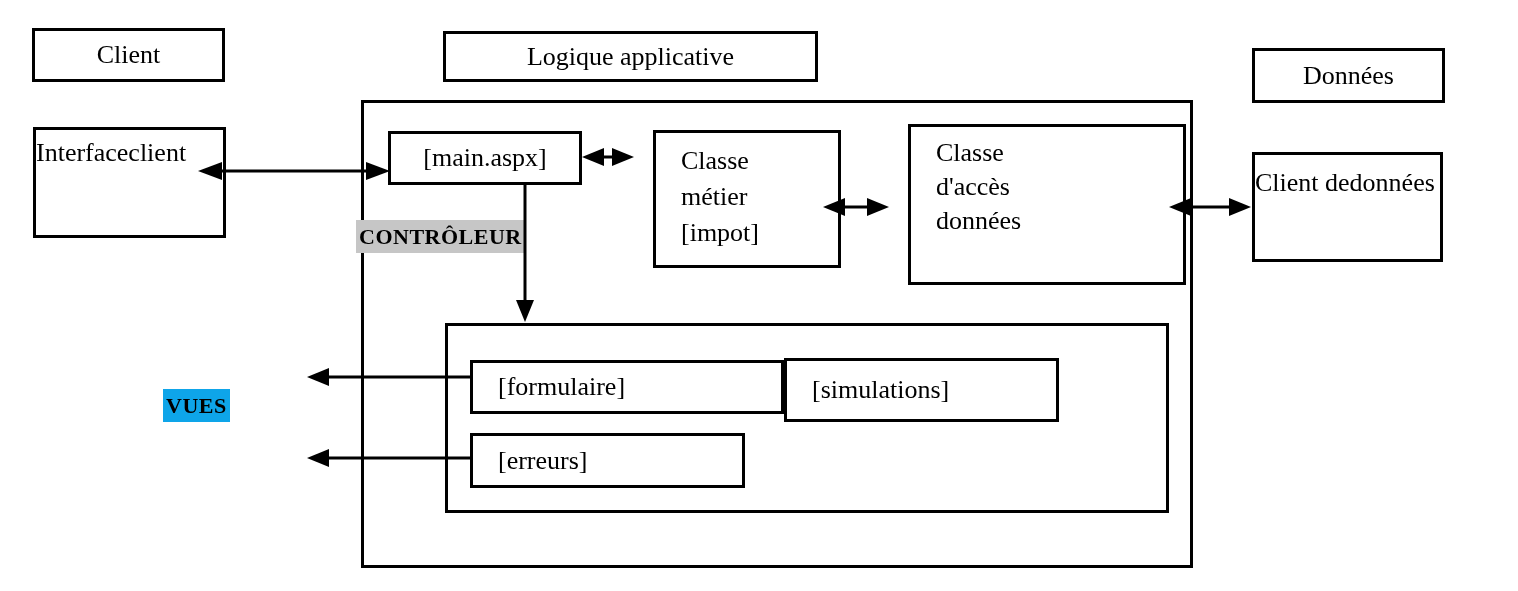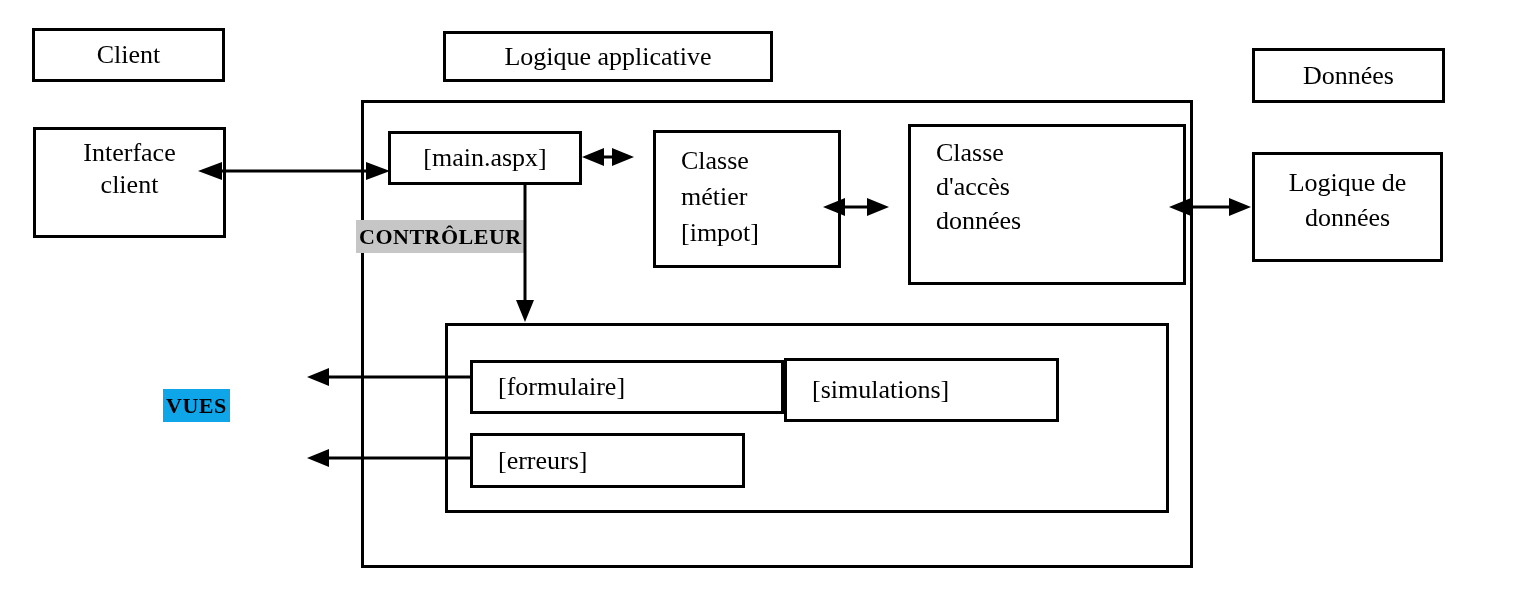--- a/index.html
+++ b/index.html
@@ -24,22 +24,22 @@
     font-size: 26px;
     line-height: 32px;
     display: flex;
   }
   .box.center-mid {
     align-items: center;
     justify-content: center;
     text-align: center;
   }
   .box.center-top {
-    flex-direction: column;
-    align-items: center;
+    flex-direction: row;
+    align-items: flex-start;
     text-align: center;
     padding-top: 7px;
   }
   .box.left-mid {
     align-items: center;
     padding-left: 25px;
   }
   .box.left-col {
     flex-direction: column;
     align-items: flex-start;
@@ -79,21 +79,21 @@
 </style>
 </head>
 <body>
 
 <div class="canvas">
 
   <div class="box center-mid" style="left:32px; top:28px; width:193px; height:54px;">
     <span>Client</span>
   </div>
 
-  <div class="box center-mid" style="left:443px; top:31px; width:330px; height:51px;">
+  <div class="box center-mid" style="left:443px; top:31px; width:375px; height:51px;">
     <span>Logique applicative</span>
   </div>
 
   <div class="box center-mid" style="left:1252px; top:48px; width:193px; height:55px;">
     <span>Données</span>
   </div>
 
   <div class="box center-top" style="left:33px; top:127px; width:193px; height:111px;">
     <span>Interface</span>
     <span>client</span>
@@ -111,21 +111,21 @@
     <span>[impot]</span>
   </div>
 
   <div class="box left-col" style="left:890px; top:124px; width:278px; height:161px; padding-top:9px; line-height:34px;">
     <span>Classe</span>
     <span>d'accès</span>
     <span>données</span>
   </div>
 
   <div class="box center-top" style="left:1252px; top:152px; width:191px; height:110px; padding-top:10px; line-height:35px;">
-    <span>Logique de</span>
+    <span>Client de</span>
     <span>données</span>
   </div>
 
   <div class="container-box" style="left:445px; top:323px; width:724px; height:190px;"></div>
 
   <div class="box left-mid" style="left:470px; top:360px; width:314px; height:54px;">
     <span>[formulaire]</span>
   </div>
 
   <div class="box left-mid" style="left:784px; top:358px; width:275px; height:64px;">

